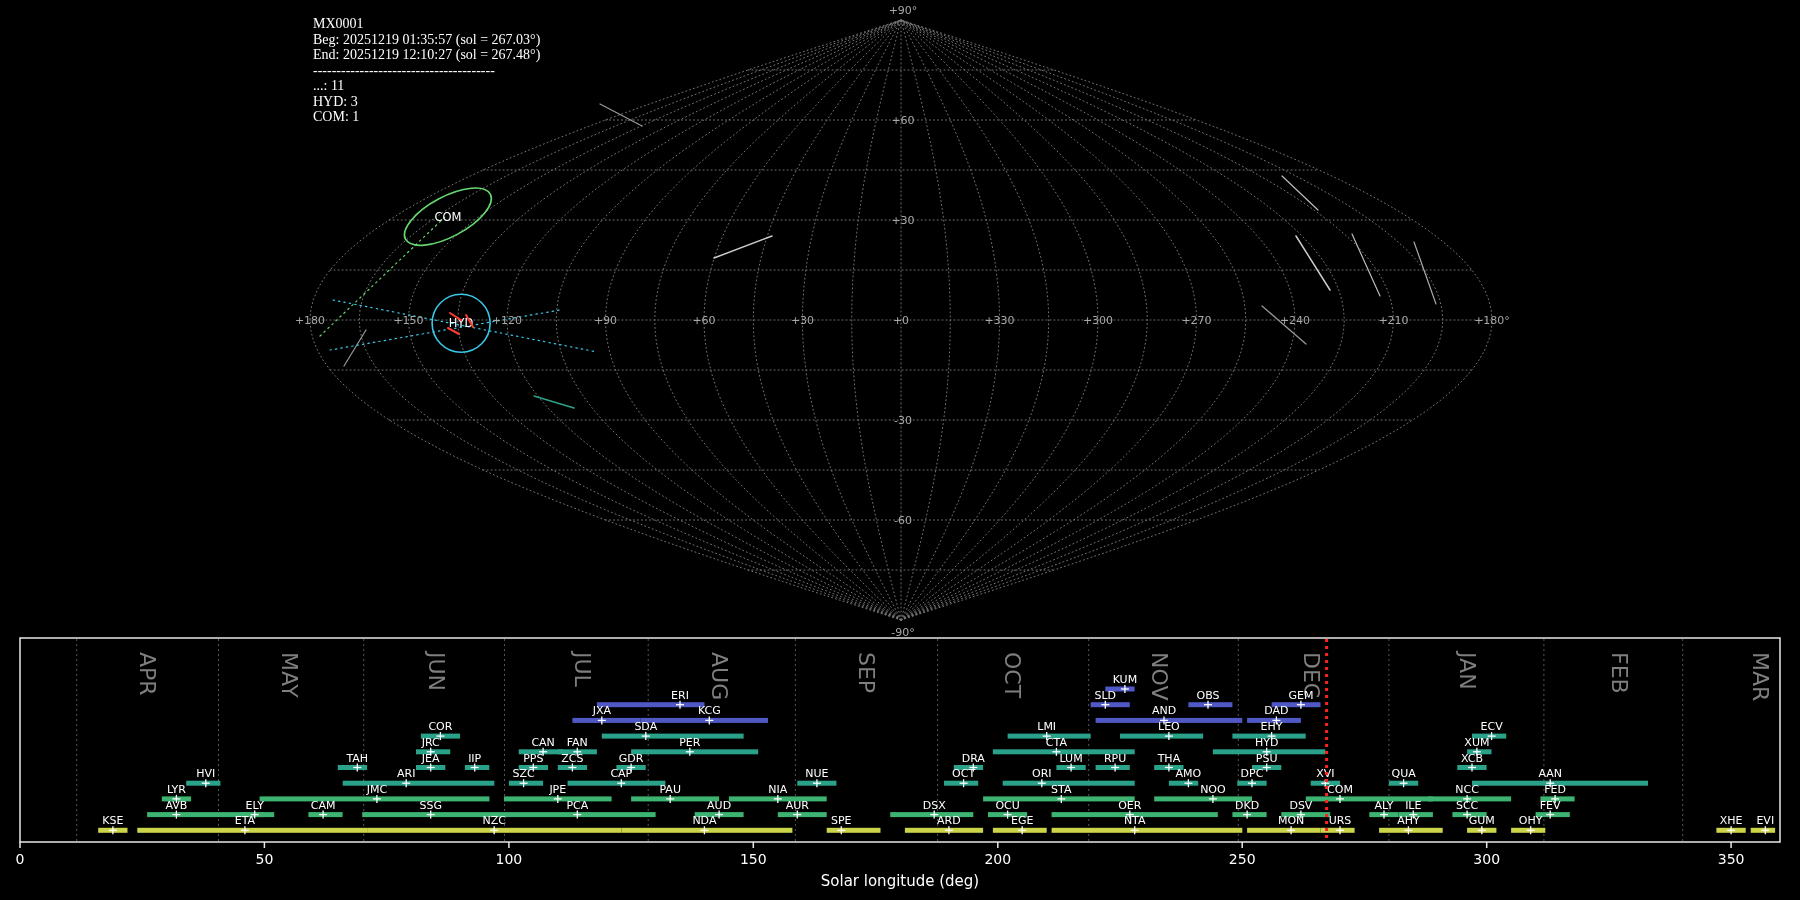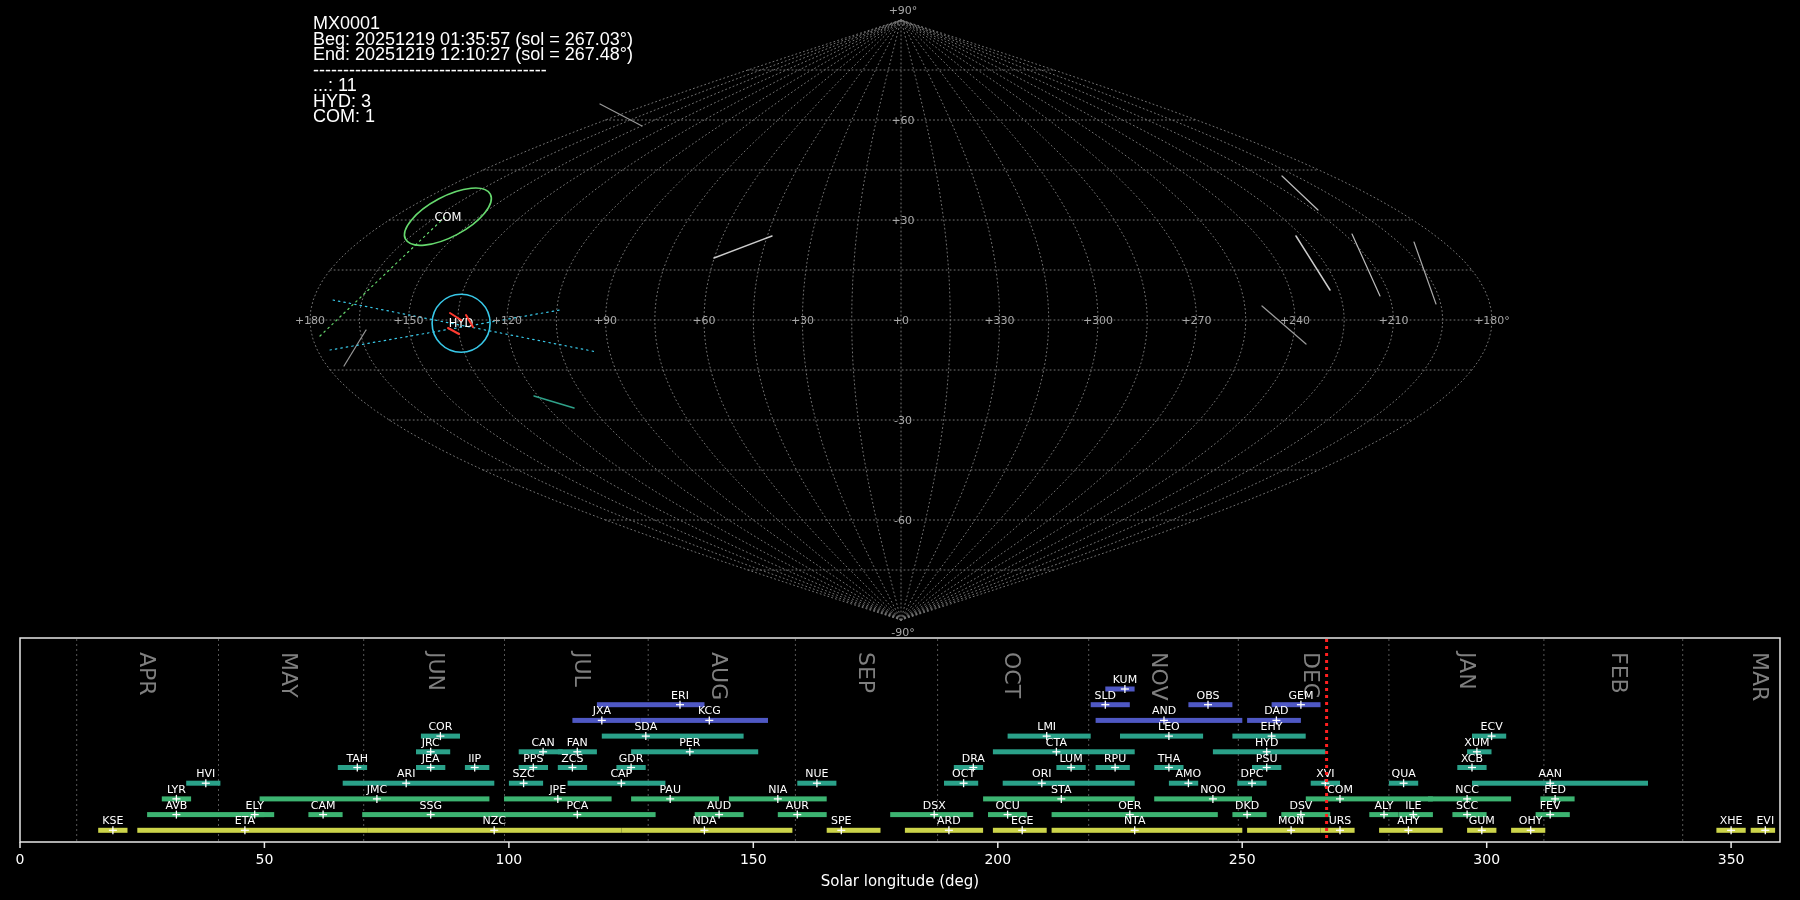--- a/index.html
+++ b/index.html
@@ -1,19 +1,19 @@
 <!DOCTYPE html>
 <html><head>
 <meta charset="utf-8">
 <style>
   html,body{margin:0;padding:0;background:#000;}
   body{width:1800px;height:900px;overflow:hidden;}
   .screen{position:relative;width:1800px;height:900px;background:#000;font-family:"DejaVu Sans",sans-serif;}
   .info{position:absolute;left:313px;top:16px;margin:0;color:#fff;
-        font-family:Liberation Sans, sans-serif;font-size:18px;line-height:15.5px;white-space:pre;}
+        font-family:Liberation Serif, serif;font-size:14px;line-height:15.5px;white-space:pre;}
   svg{position:absolute;left:0;display:block;}
   #sky{top:0;}
   #timeline{top:636px;}
 </style>
 </head>
 <body>
 
 <div class="screen">
   <pre class="info"><span>MX0001</span>
 <span>Beg: 20251219 01:35:57 (sol = 267.03°)</span>

